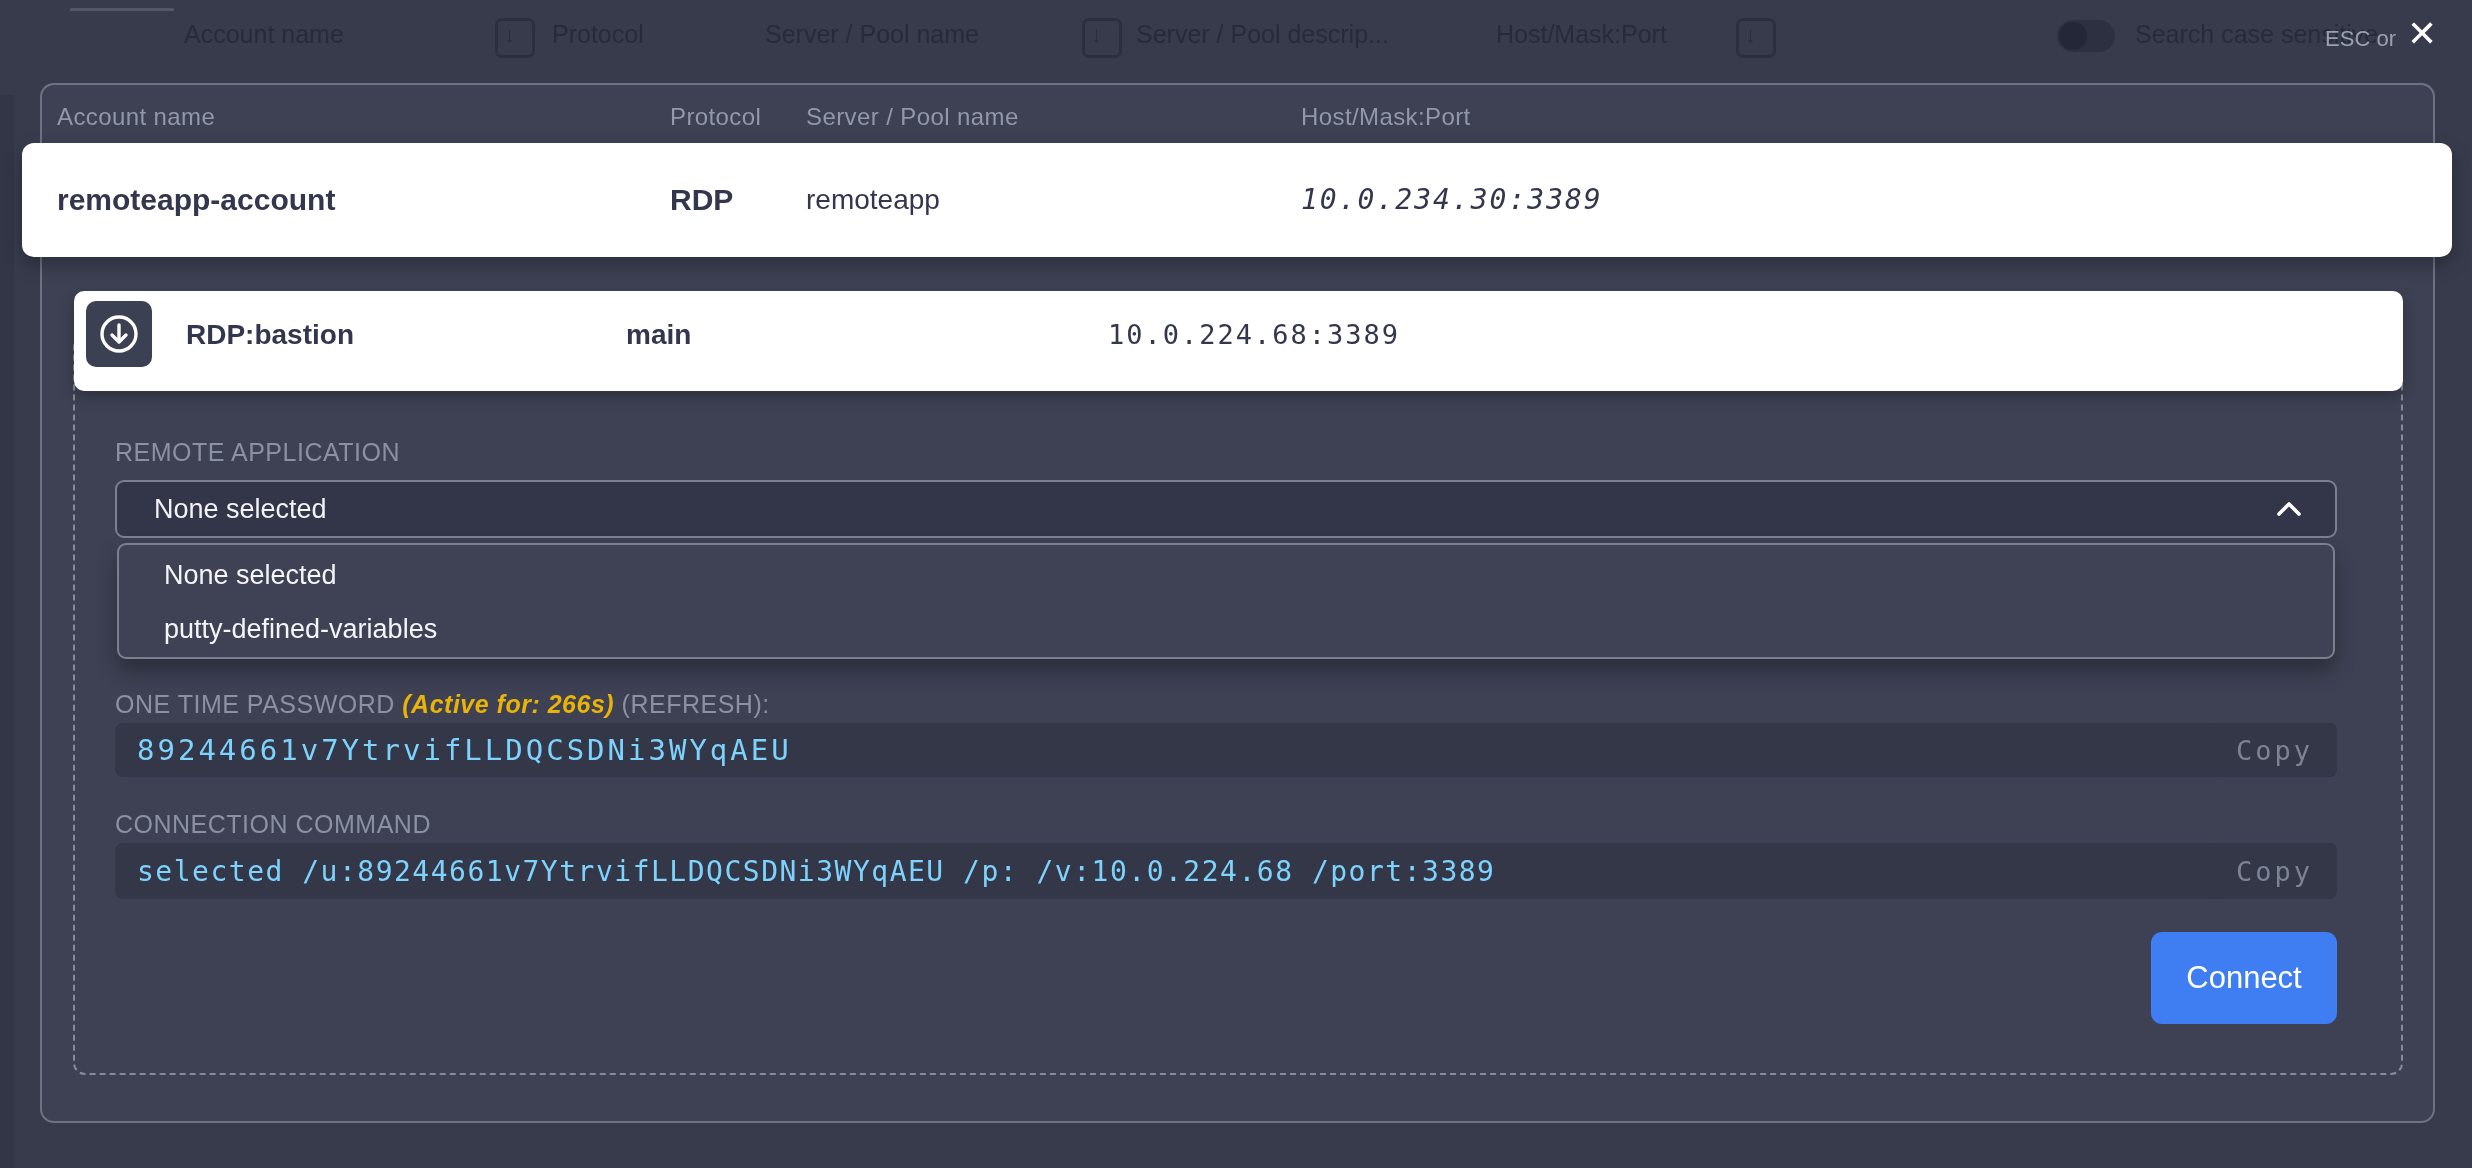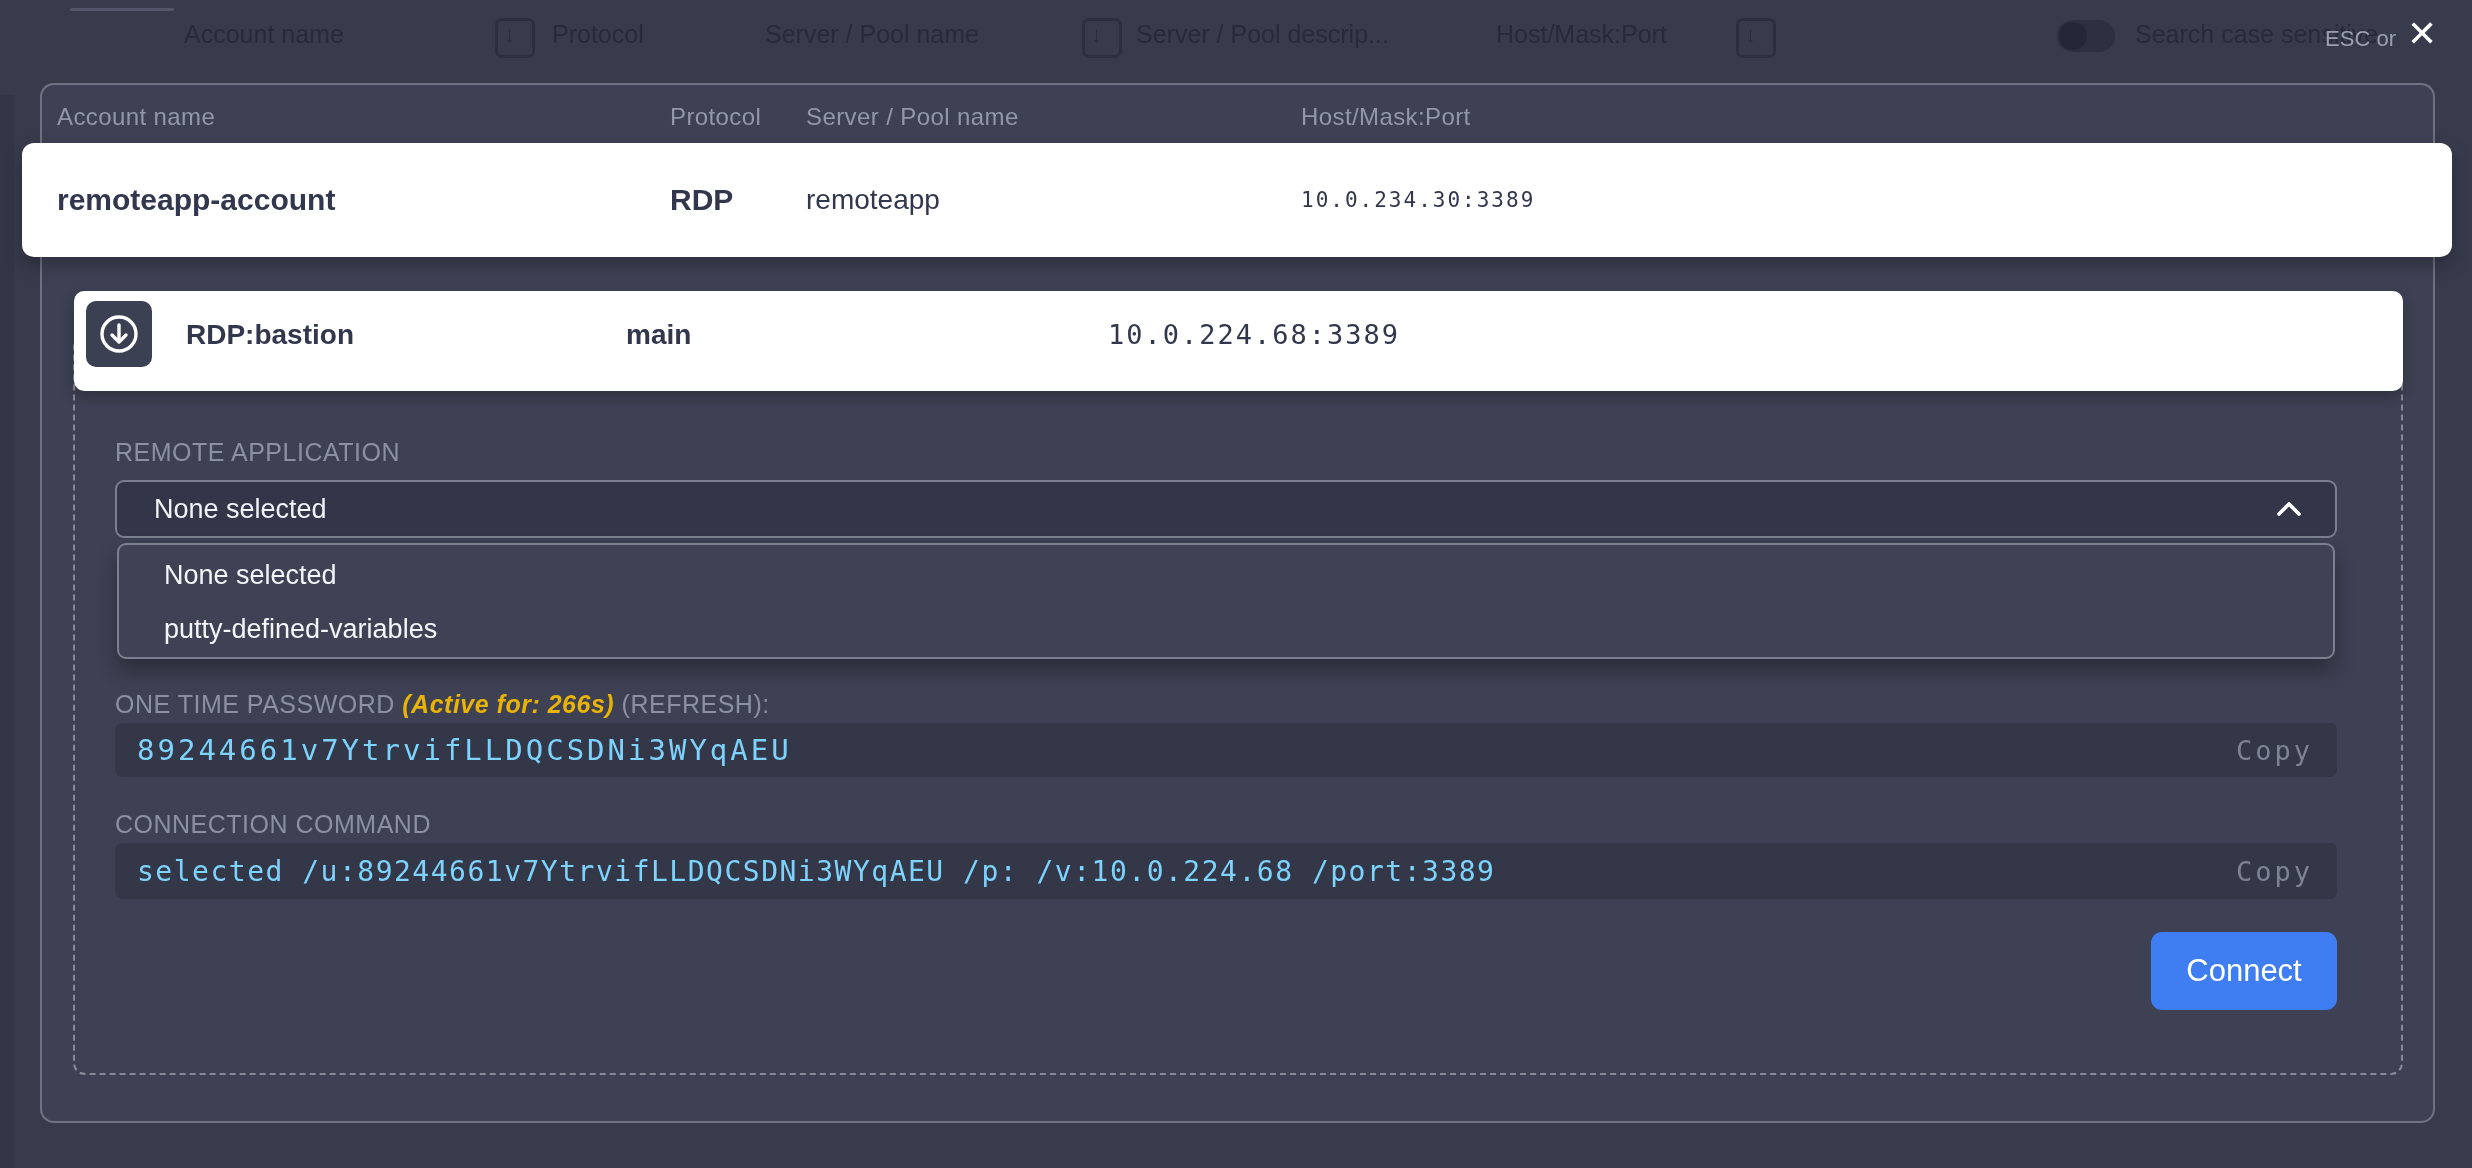--- a/index.html
+++ b/index.html
@@ -51,21 +51,21 @@
   .optlist{left:117px;top:543px;width:2218px;height:116px;background:#3e4254;border:2px solid #7b8090;
     border-radius:9px;box-sizing:border-box;box-shadow:0 12px 20px rgba(0,0,0,.30);}
   .opt{position:absolute;left:0;width:100%;height:56px;line-height:56px;font-size:27px;color:#f4f5f8;
     padding-left:45px;box-sizing:border-box;cursor:pointer;}
   .field{left:115px;width:2222px;background:#333748;border-radius:8px;}
   .field .val{position:absolute;left:22px;top:0;height:100%;font-size:29px;color:#7dd3fc;
     letter-spacing:3px;white-space:nowrap;display:flex;align-items:center;}
   .copy{position:absolute;right:0;top:0;height:100%;padding:0 24px;display:flex;align-items:center;
     font-family:"DejaVu Sans Mono",monospace;font-size:27px;color:#7d8395;letter-spacing:3px;
     background:#333748;border-radius:8px;cursor:pointer;}
-  .connect{left:2151px;top:932px;width:186px;height:78px;background:#3e7ef2;border-radius:11px;border:none;
+  .connect{left:2151px;top:932px;width:186px;height:92px;background:#3e7ef2;border-radius:11px;border:none;
     color:#ffffff;font-size:31px;font-family:"Liberation Sans",sans-serif;cursor:pointer;
     display:flex;align-items:center;justify-content:center;}
 </style>
 </head>
 <body>
 
 <div class="abs bg-tabline"></div>
 <div class="abs bg-sideband"></div>
 
 <div class="abs bg-header" style="left:184px;">Account name</div>
@@ -88,21 +88,21 @@
 
 <div class="abs mh" style="left:57px;">Account name</div>
 <div class="abs mh" style="left:670px;">Protocol</div>
 <div class="abs mh" style="left:806px;">Server / Pool name</div>
 <div class="abs mh" style="left:1301px;">Host/Mask:Port</div>
 
 <div class="abs row1">
   <span class="cell b30" style="left:35px;">remoteapp-account</span>
   <span class="cell b30" style="left:648px;">RDP</span>
   <span class="cell r28" style="left:784px;">remoteapp</span>
-  <span class="cell mono" style="left:1279px;font-size:21px;letter-spacing:2px;">10.0.234.30:3389</span>
+  <span class="cell mono" style="left:1279px;font-size:28px;letter-spacing:2px;font-style:italic;">10.0.234.30:3389</span>
 </div>
 
 <div class="abs panel"></div>
 
 <div class="abs row2">
   <span class="dl-btn">
     <svg width="40" height="40" viewBox="0 0 40 40">
       <circle cx="20" cy="20" r="17" fill="none" stroke="#ffffff" stroke-width="3.4"></circle>
       <line x1="20" y1="11" x2="20" y2="27" stroke="#ffffff" stroke-width="3.4" stroke-linecap="round"></line>
       <polyline points="13,21 20,28 27,21" fill="none" stroke="#ffffff" stroke-width="3.4" stroke-linecap="round" stroke-linejoin="round"></polyline>

